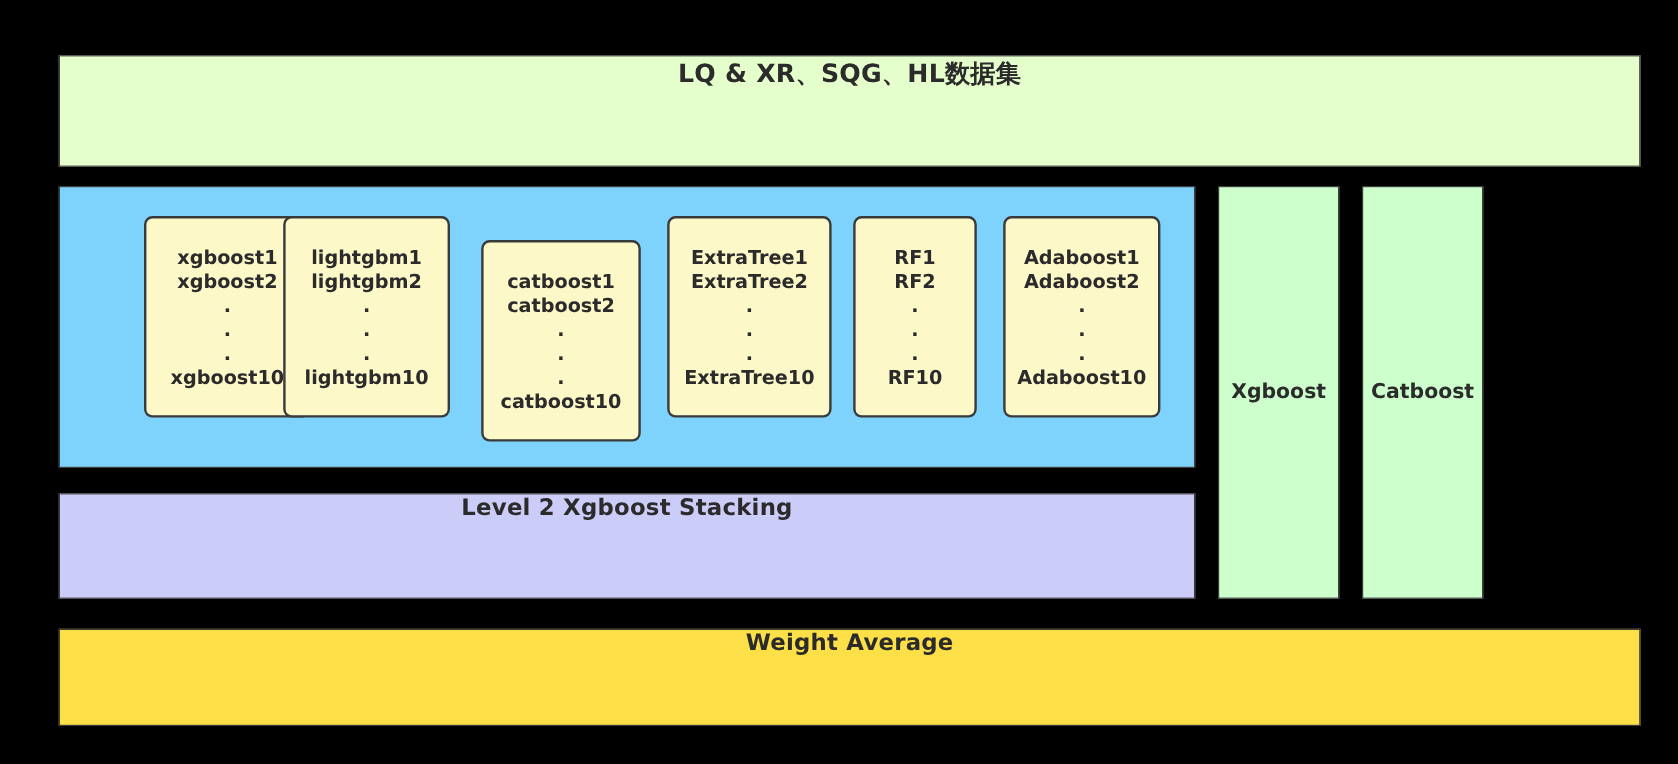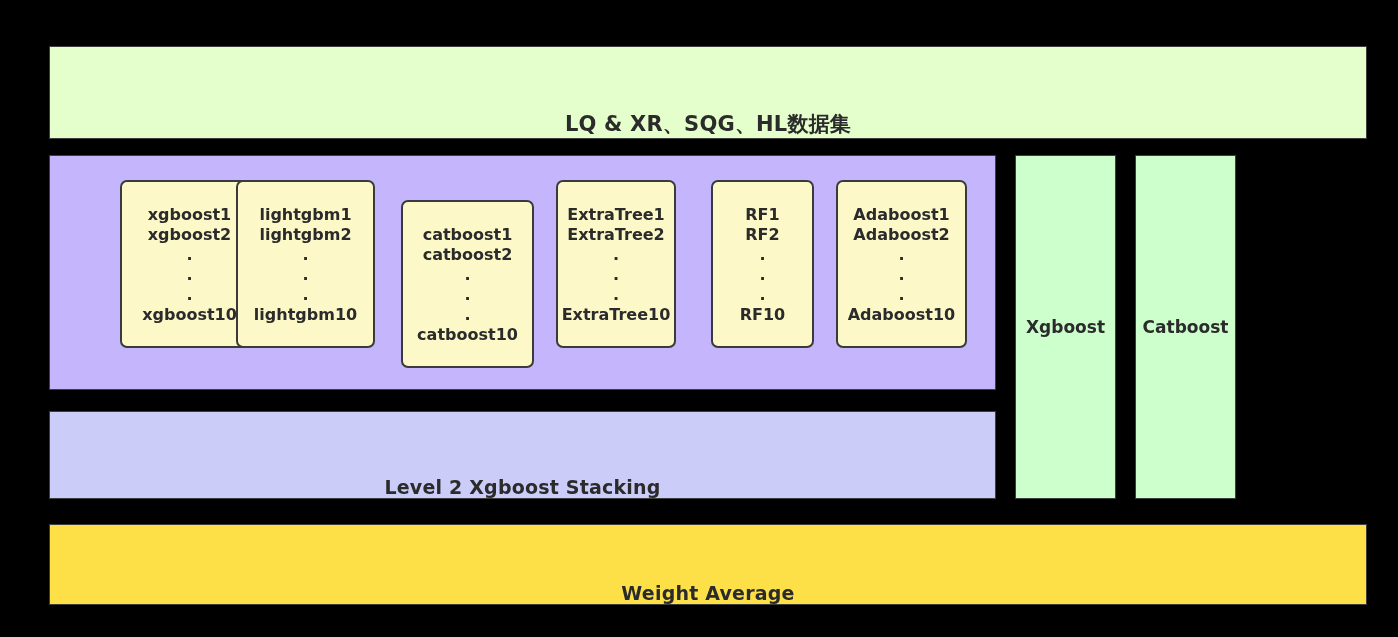--- a/index.html
+++ b/index.html
@@ -20,21 +20,21 @@
     height: 637px;
     background: #000000;
   }
 
   
   .panel {
     position: absolute;
     box-sizing: border-box;
     border: 1px solid #3d3d3d;
     display: flex;
-    align-items: flex-end;
+    align-items: flex-start;
     justify-content: center;
   }
   .panel-title {
     font-weight: bold;
     font-size: 21px;
     letter-spacing: 0.2px;
     color: #2b2b2b;
     text-align: center;
     white-space: nowrap;
   }
@@ -47,21 +47,21 @@
     height: 93px;
     background: #e5ffcc;
   }
 
   
   #level1-panel {
     left: 49px;
     top: 155px;
     width: 947px;
     height: 235px;
-    background: #c4b5fd;
+    background: #7dd3fc;
     display: block;
   }
   #level1-label {
     position: absolute;
     left: 44px;
     bottom: 12px;
     font-weight: bold;
     font-size: 16px;
     color: #2b2b2b;
     white-space: nowrap;
@@ -164,21 +164,21 @@
 
     <div class="model-box" style="left:351px;width:133px;margin-top:20px;">
       <span class="model-line">catboost1</span>
       <span class="model-line">catboost2</span>
       <span class="model-dot">.</span>
       <span class="model-dot">.</span>
       <span class="model-dot">.</span>
       <span class="model-line">catboost10</span>
     </div>
 
-    <div class="model-box" style="left:506px;width:120px;">
+    <div class="model-box" style="left:506px;width:137px;">
       <span class="model-line">ExtraTree1</span>
       <span class="model-line">ExtraTree2</span>
       <span class="model-dot">.</span>
       <span class="model-dot">.</span>
       <span class="model-dot">.</span>
       <span class="model-line">ExtraTree10</span>
     </div>
 
     <div class="model-box" style="left:661px;width:103px;">
       <span class="model-line">RF1</span>

